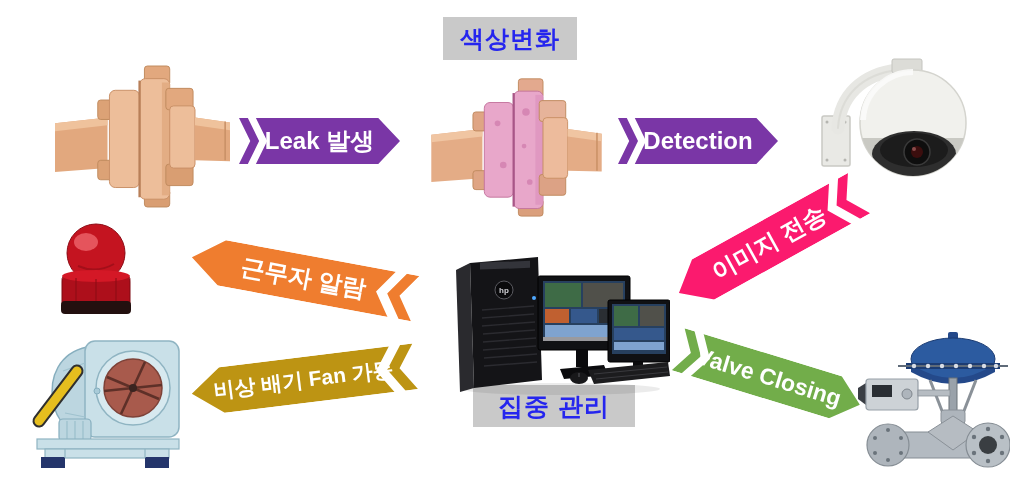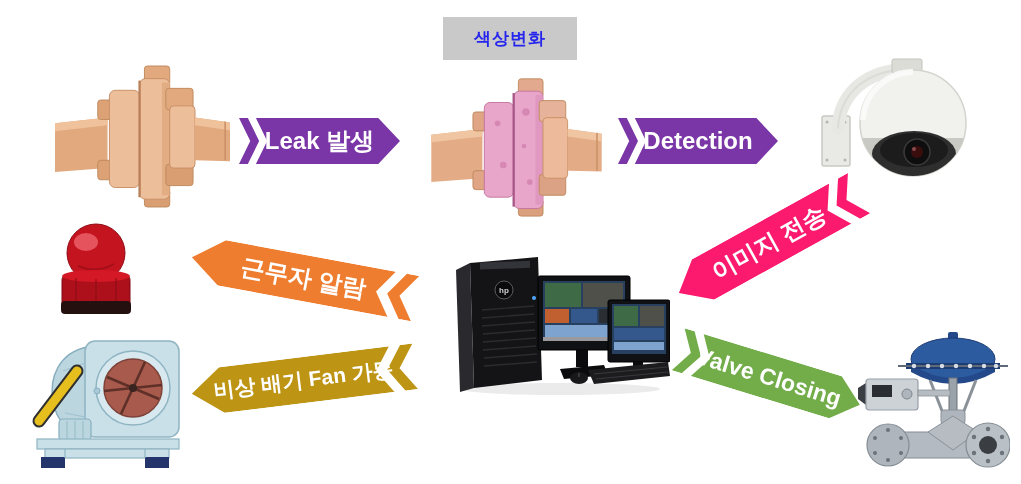--- a/index.html
+++ b/index.html
@@ -6,21 +6,21 @@
   #stage{
     position:relative;width:1021px;height:484px;background:#ffffff;overflow:hidden;
     font-family:"Liberation Sans","DejaVu Sans",sans-serif;
   }
   
   .gray-label{
     position:absolute;background:var(--label_bg,#c9c9c9);color:var(--label_text,#2525ee);
     font-weight:bold;display:flex;align-items:center;justify-content:center;
     letter-spacing:1px;white-space:nowrap;
   }
-  #label-color-change{left:443px;top:17px;width:134px;height:43px;font-size:17px;}
+  #label-color-change{left:443px;top:17px;width:134px;height:43px;font-size:24px;}
   #label-central{left:473px;top:385px;width:162px;height:42px;font-size:25px;}
 
   
   .arrow{position:absolute;display:flex;align-items:center;justify-content:center;}
   .arrow svg{position:absolute;left:0;top:0;width:100%;height:100%;}
   .arrow .lbl{
     position:relative;color:#ffffff;font-weight:bold;white-space:nowrap;z-index:1;
   }
   #arrow-leak{left:239px;top:118px;width:161px;height:46px;--c:var(--purple);}
   #arrow-leak .lbl{font-size:24px;}
@@ -44,20 +44,21 @@
   #equip-alarm{left:48px;top:216px;width:98px;height:104px;}
   #equip-fan{left:25px;top:333px;width:170px;height:140px;}
   #equip-valve{left:858px;top:332px;width:152px;height:147px;}
 </style>
 </head>
 <body>
 
 <div id="stage">
 
   <div id="label-color-change" class="gray-label">색상변화</div>
+  <div id="label-central" class="gray-label">집중 관리</div>
 
   <div id="arrow-detection" class="arrow">
     <svg viewBox="0 0 200 46" preserveAspectRatio="none">
       <polygon points="0,0 11,0 25,23 11,46 0,46 14,23" style="fill:var(--c)"></polygon>
       <polygon points="21,0 173,0 200,23 173,46 21,46 35,23" style="fill:var(--c)"></polygon>
     </svg>
     <span class="lbl">Detection</span>
   </div>
 
   <div id="arrow-leak" class="arrow">

